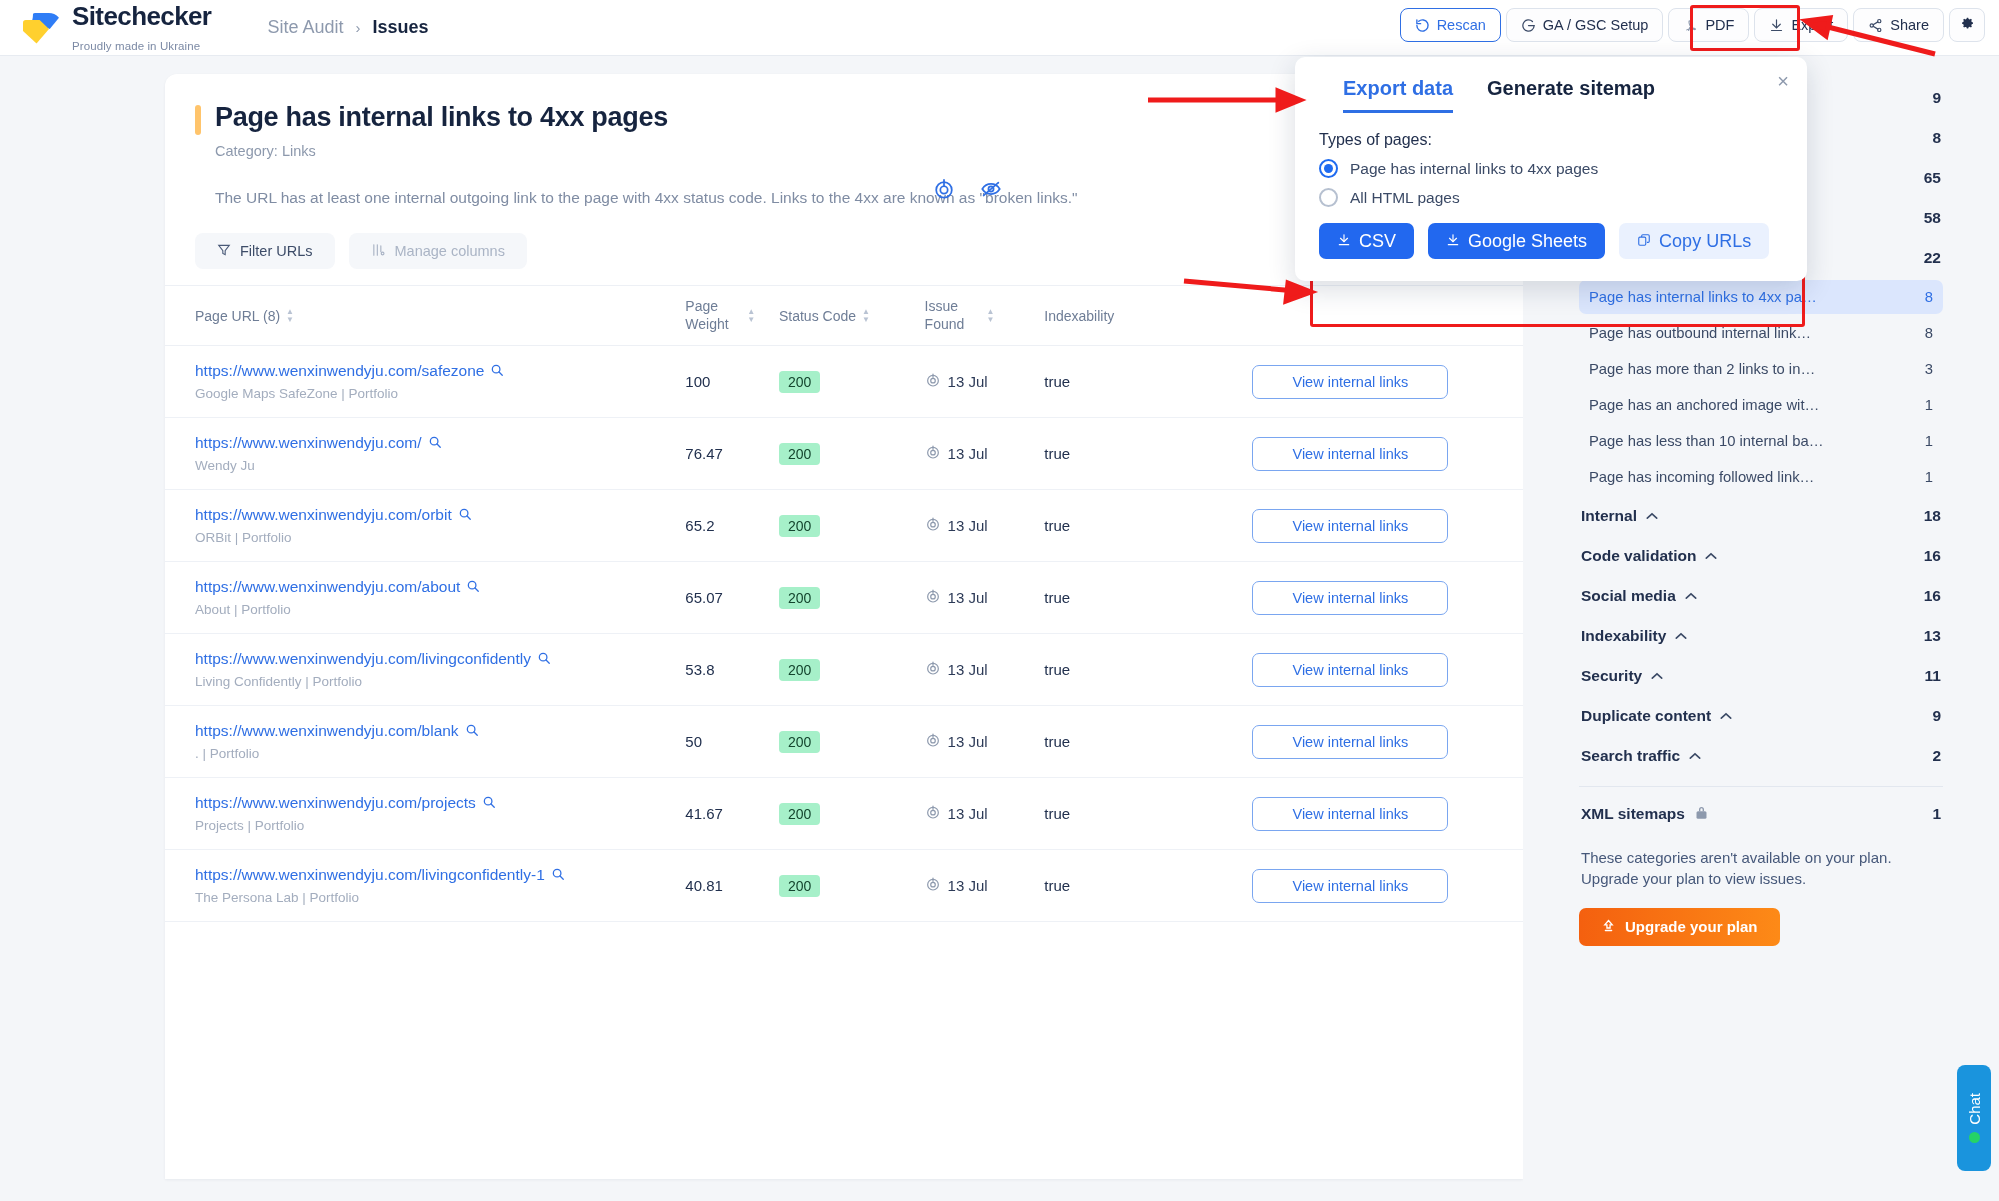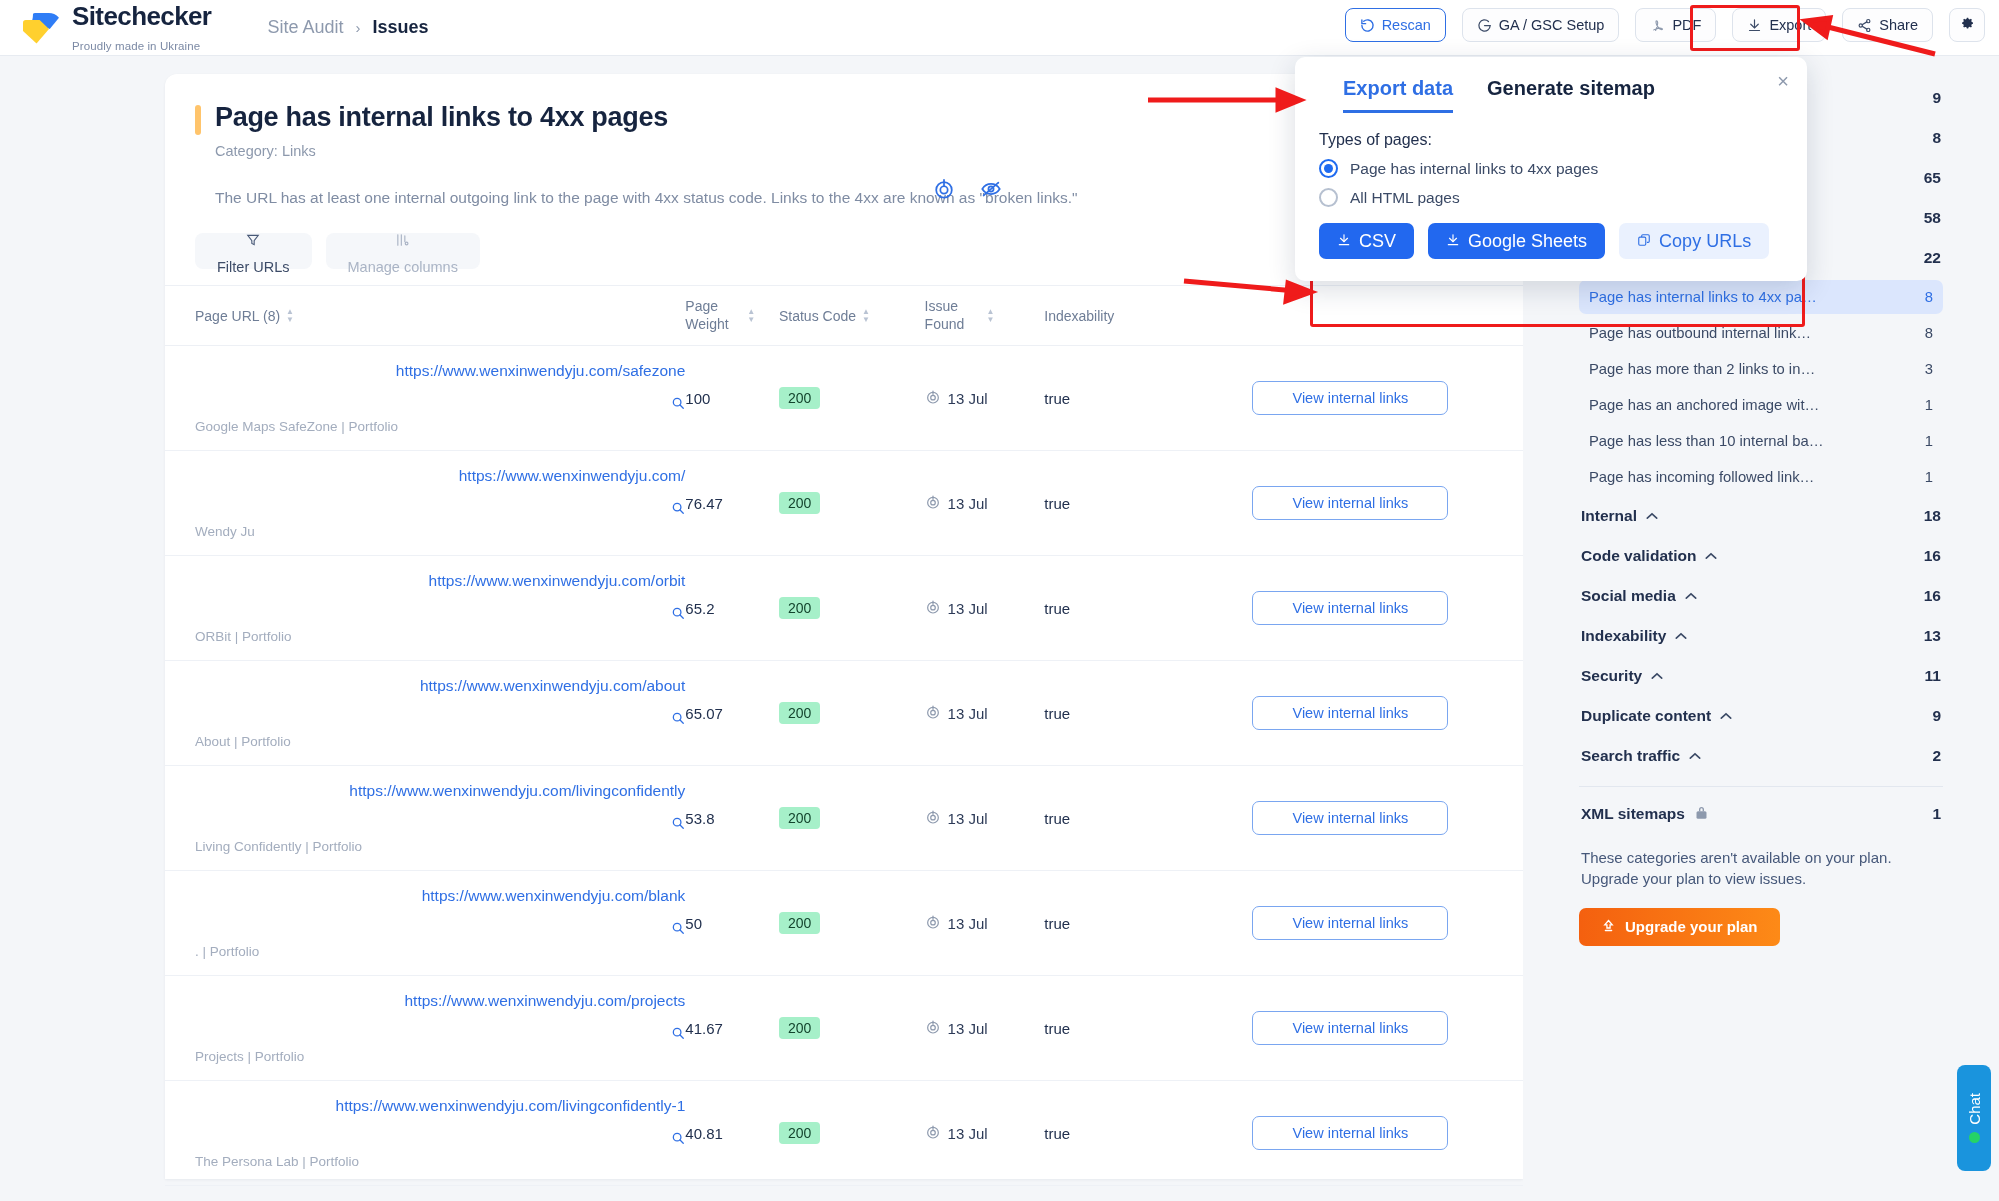--- a/index.html
+++ b/index.html
@@ -35,21 +35,21 @@
   }
   .logo-text { line-height: 1; }
   .logo-title { font-size: 26px; font-weight: bold; letter-spacing: -0.6px; color: #16243f; }
   .logo-sub { font-size: 11.5px; color: #7c8aa5; margin-top: 12px; letter-spacing: .1px; }
 
   .breadcrumb { display: flex; align-items: center; gap: 12px; margin-left: 56px; font-size: 18px; }
   .bc-muted { color: #8d99ad; }
   .bc-sep { color: #8d99ad; font-size: 15px; }
   .bc-current { color: #16243f; font-weight: bold; }
 
-  .top-actions { position: absolute; right: 14px; top: 8px; display: flex; align-items: flex-end; gap: 16px; border-radius: 7px; }
+  .top-actions { position: absolute; right: 14px; top: 8px; display: flex; align-items: flex-end; gap: 5px; border-radius: 7px; }
   .tbtn {
     height: 34px; border-radius: 8px; border: 1px solid #dde3ec; background: #fdfdfe;
     display: flex; align-items: center; gap: 7px; padding: 0 14px;
     font-size: 14.5px; color: #22304e; cursor: pointer; white-space: nowrap;
   }
   .tbtn.primary { border: 1.5px solid #2f6fe4; color: #2f6fe4; background: #fff; font-weight: 500; }
   .tbtn.icon-only { padding: 0 9px; }
   .tbtn svg { display: block; }
 
   .hl-box { position: absolute; border: 3px solid #ef1b1b; border-radius: 3px; pointer-events: none; }
@@ -66,21 +66,21 @@
   .issue-title { font-size: 27px; font-weight: bold; color: #16243f; letter-spacing: -0.3px; }
   .issue-cat { font-size: 14.5px; color: #8d99ad; margin-left: 20px; margin-top: 8px; }
   .issue-desc { font-size: 15.5px; color: #7f8ca3; margin: 30px 0 0 20px; }
   .head-icons { position: absolute; right: 520px; top: 104px; display: flex; gap: 24px; }
   .head-icons svg { cursor: pointer; }
 
   .toolbar-row { display: flex; gap: 14px; padding: 26px 30px 16px 30px; }
   .fbtn {
     height: 36px; border-radius: 8px; background: #f5f7fa; border: none;
     display: flex; align-items: center; gap: 9px; padding: 0 22px;
-    font-size: 14.5px; color: #3d4c68; cursor: pointer; flex-direction: column;
+    font-size: 14.5px; color: #3d4c68; cursor: pointer;
   }
   .fbtn.disabled { color: #aab4c5; cursor: default; }
 
   
   .tbl { width: 100%; border-collapse: collapse; }
   .tbl th {
     font-size: 14px; font-weight: normal; color: #6e7d96; text-align: left;
     padding: 12px 0 12px 0; vertical-align: middle;
     border-top: 1px solid #edf0f5; border-bottom: 1px solid #edf0f5;
     background: #fff;
@@ -90,21 +90,21 @@
   .sort-ic { display: inline-flex; flex-direction: column; gap: 1px; color: #b9c3d3; font-size: 8px; line-height: 7px; }
   .tbl td { border-bottom: 1px solid #eef1f6; padding: 16px 0; vertical-align: middle; font-size: 15px; color: #21304e; }
   .col-url  { width: 500px; padding-left: 30px !important; }
   .col-pw   { width: 90px; }
   .col-sc   { width: 140px; }
   .col-if   { width: 115px; }
   .col-ix   { width: 200px; }
   .col-act  { width: 260px; }
 
   .url-link { color: #2f6fe4; font-size: 15.5px; text-decoration: none; }
-  .url-row { display: flex; align-items: flex-end; gap: 16px; flex-direction: column; }
+  .url-row { display: flex; align-items: center; gap: 6px; }
   .url-title { font-size: 13.5px; color: #a3adbe; margin-top: 6px; }
   .chip-200 {
     display: inline-block; background: #a6f0c9; color: #14452e;
     border-radius: 4px; padding: 3px 9px; font-size: 14px; font-weight: 500;
   }
   .issue-found { display: flex; align-items: center; gap: 7px; color: #2c3a57; font-size: 15px; }
   .vbtn {
     display: inline-flex; align-items: center; justify-content: center;
     height: 34px; width: 196px; border: 1px solid #7aa6f0; border-radius: 7px;
     background: #fff; color: #2f6fe4; font-size: 14.5px; cursor: pointer;

